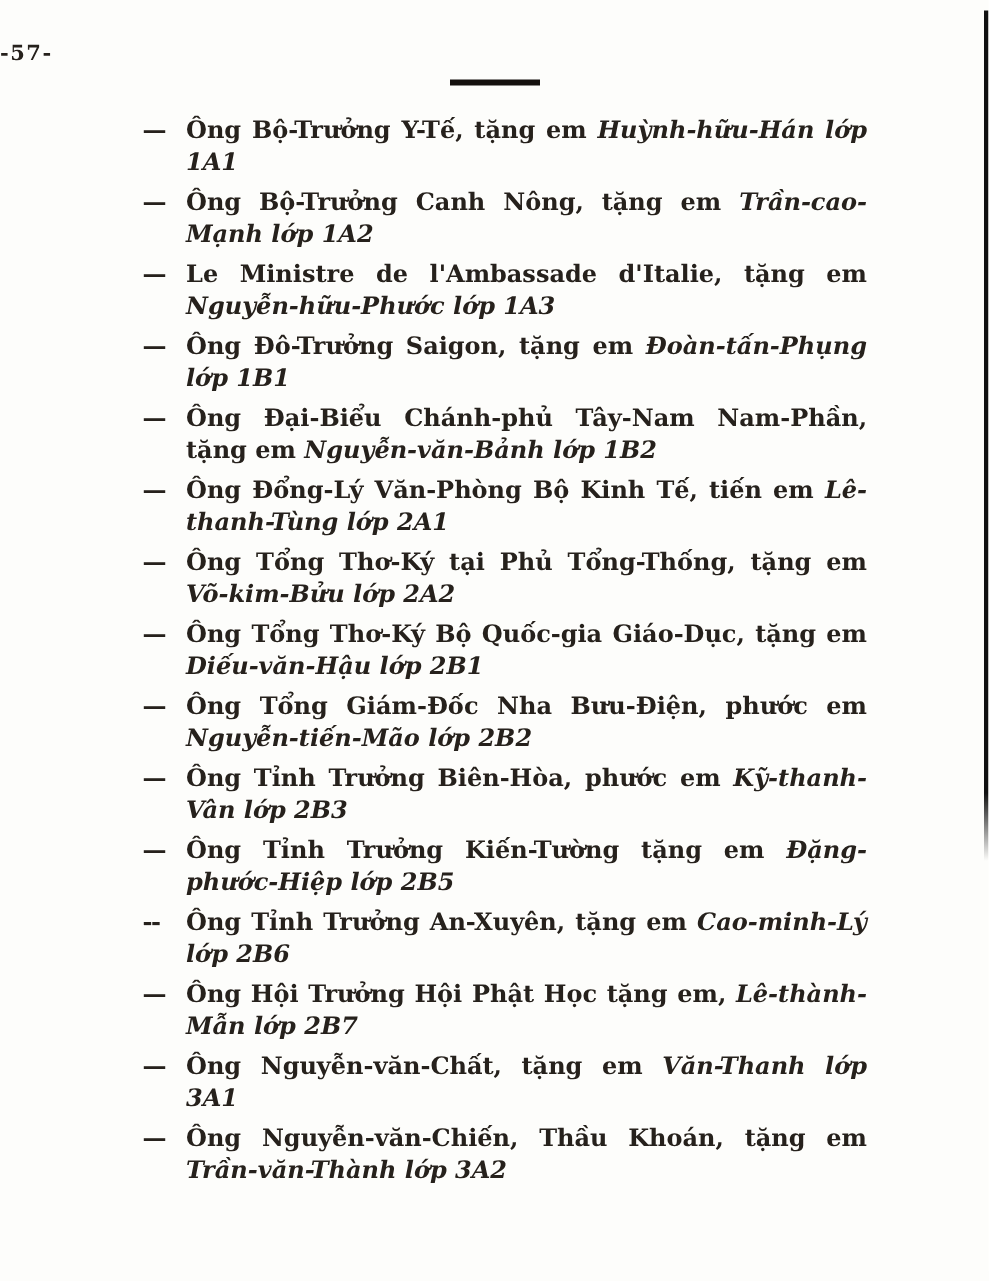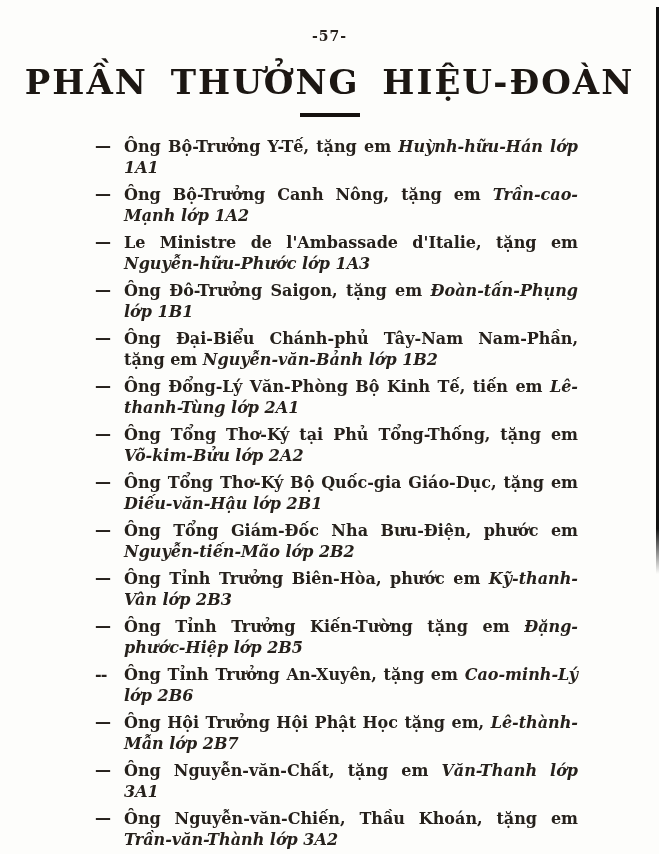--- a/index.html
+++ b/index.html
@@ -14,21 +14,21 @@
   }
   .page{
     position:relative;
     width:659px;height:854px;
     background:var(--paper);
     color:var(--ink);
     overflow:hidden;
   }
   .page-number{
     padding-top:28px;
-    text-align:center;
+    text-align:left;
     font-size:14px;
     font-weight:bold;
     letter-spacing:1px;
   }
   .title{
     margin:16px 0 0 0;
     text-align:center;
     font-size:34px;
     line-height:44px;
     font-weight:bold;
@@ -67,21 +67,20 @@
     top:7px;right:0;
     width:3px;height:567px;
     background:linear-gradient(#111 92%, rgba(17,17,17,0));
   }
 </style>
 </head>
 <body>
 
 <div class="page">
   <div class="page-number">-57-</div>
-  <h1 class="title">PHẦN THƯỞNG HIỆU-ĐOÀN</h1>
   <div class="title-rule"></div>
   <div class="award-list" id="award-list">
   <p class="item"><span class="dash">—</span><span class="prefix">Ông Bộ-Trưởng Y-Tế, tặng em</span> <span class="name">Huỳnh-hữu-Hán lớp 1A1</span></p>
 
   <p class="item"><span class="dash">—</span><span class="prefix">Ông Bộ-Trưởng Canh Nông, tặng em</span> <span class="name">Trần-cao-Mạnh lớp 1A2</span></p>
 
   <p class="item"><span class="dash">—</span><span class="prefix">Le Ministre de l'Ambassade d'Italie, tặng em</span> <span class="name">Nguyễn-hữu-Phước lớp 1A3</span></p>
 
   <p class="item"><span class="dash">—</span><span class="prefix">Ông Đô-Trưởng Saigon, tặng em</span> <span class="name">Đoàn-tấn-Phụng lớp 1B1</span></p>
 

